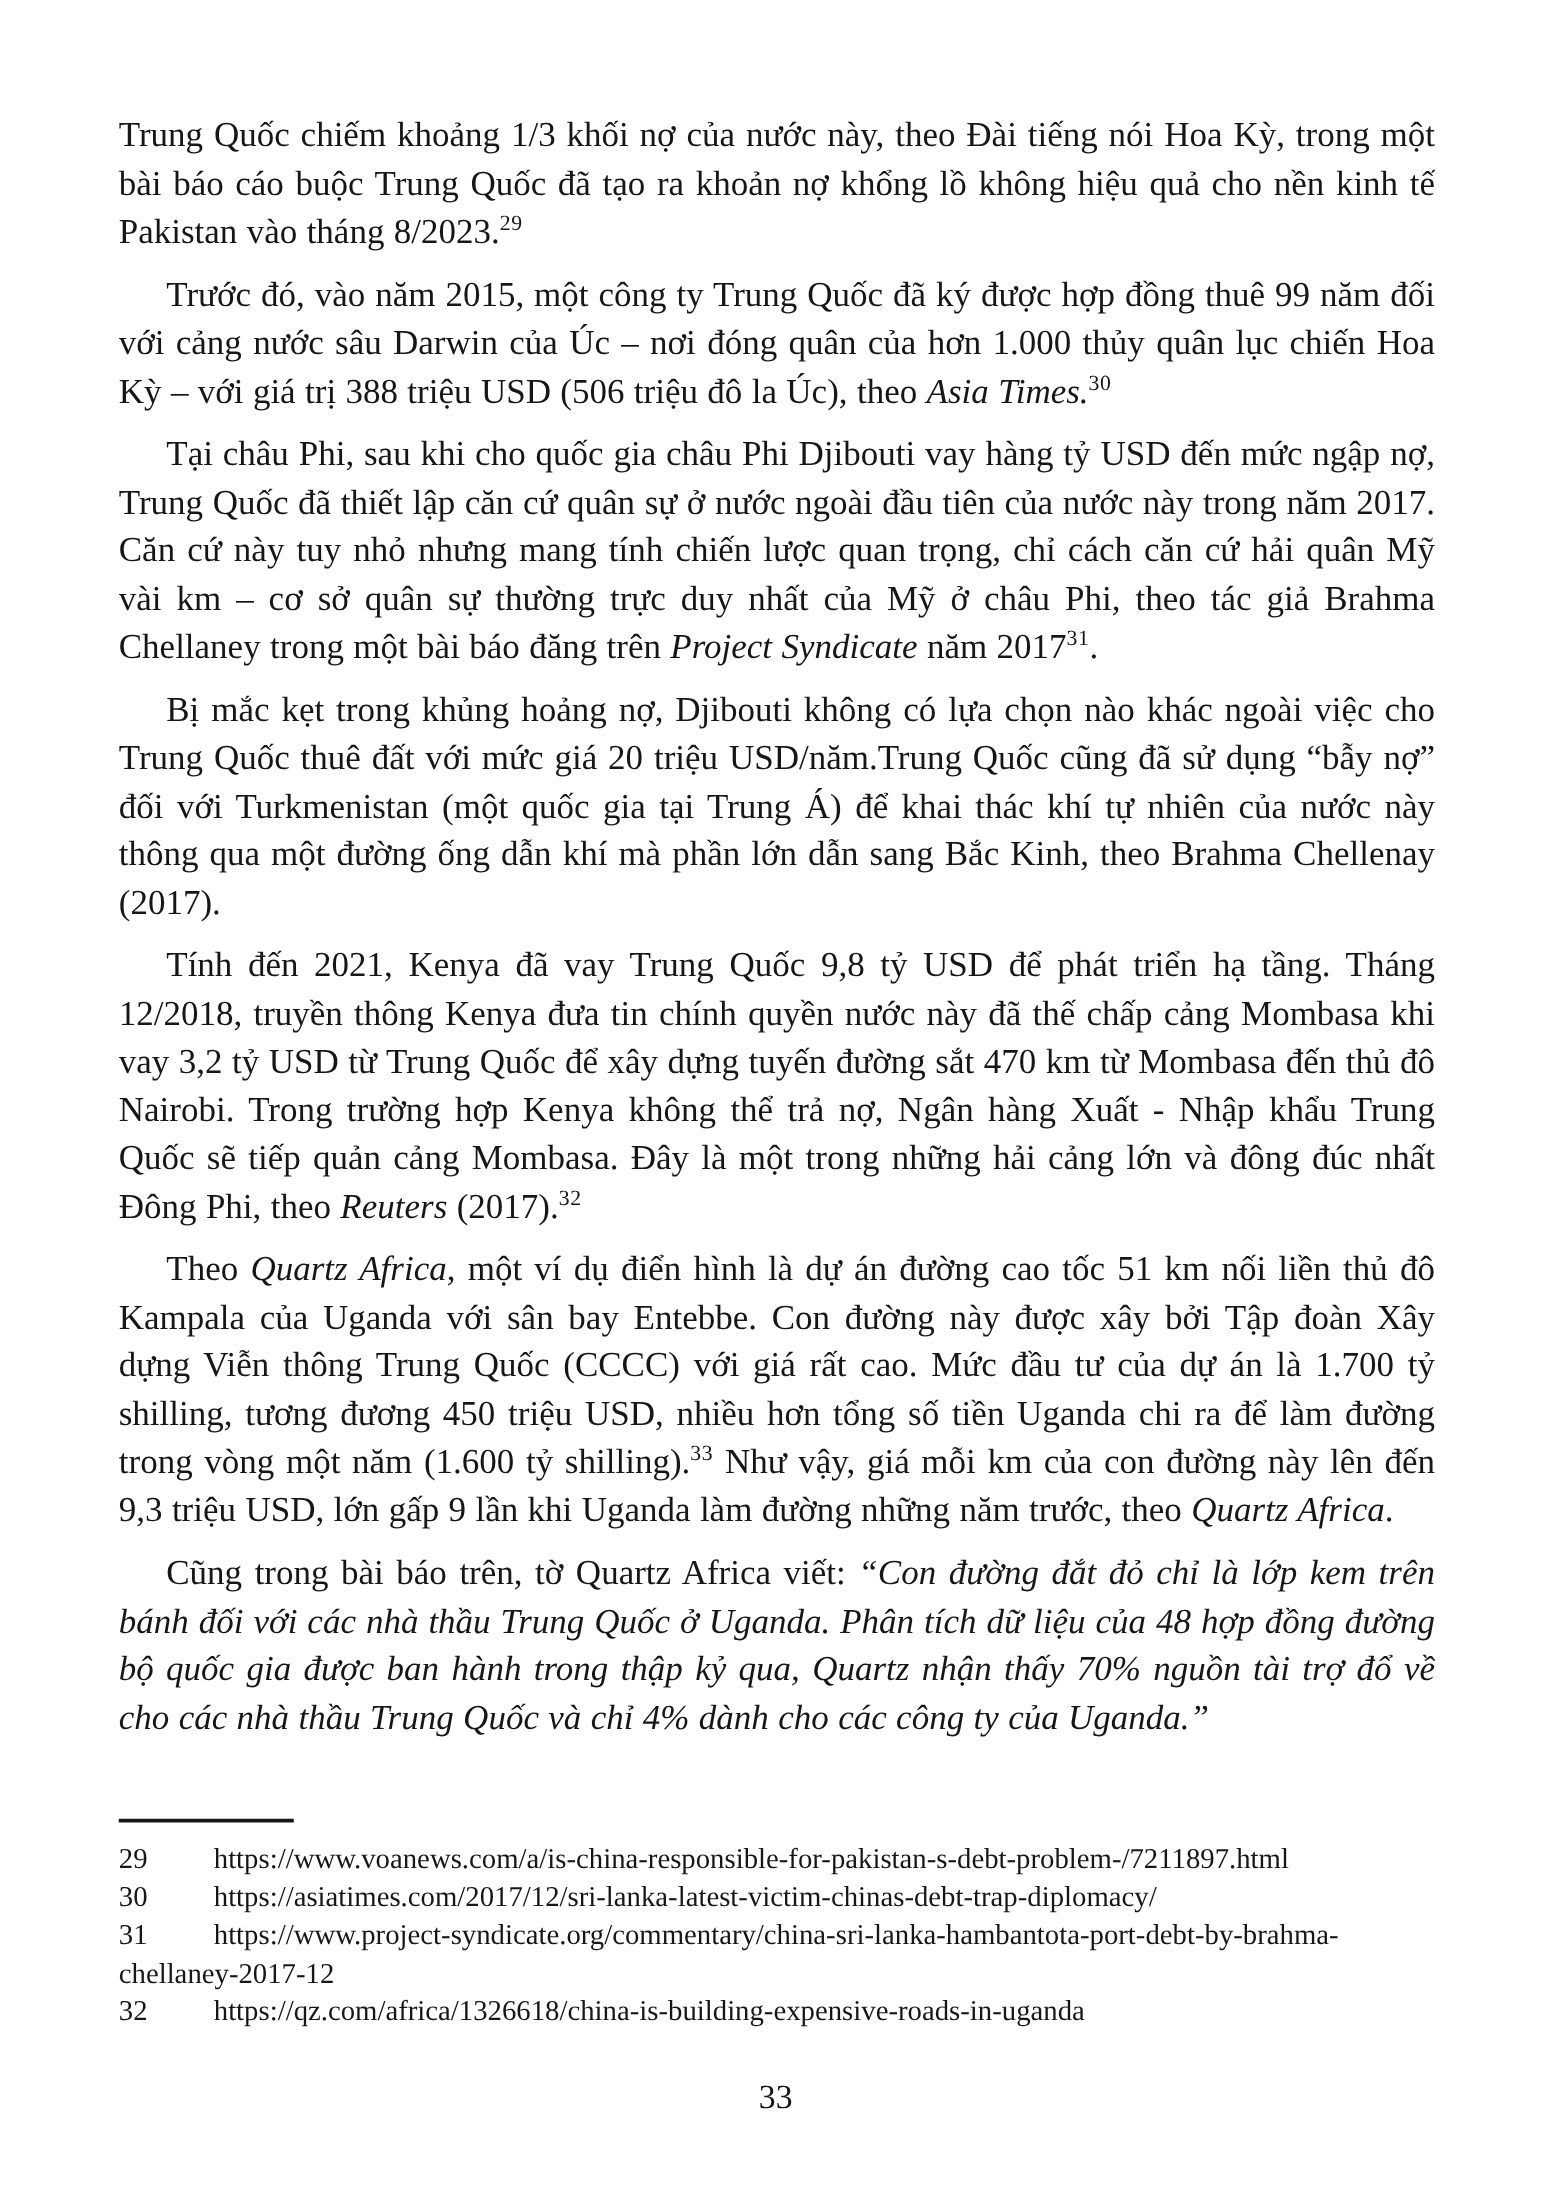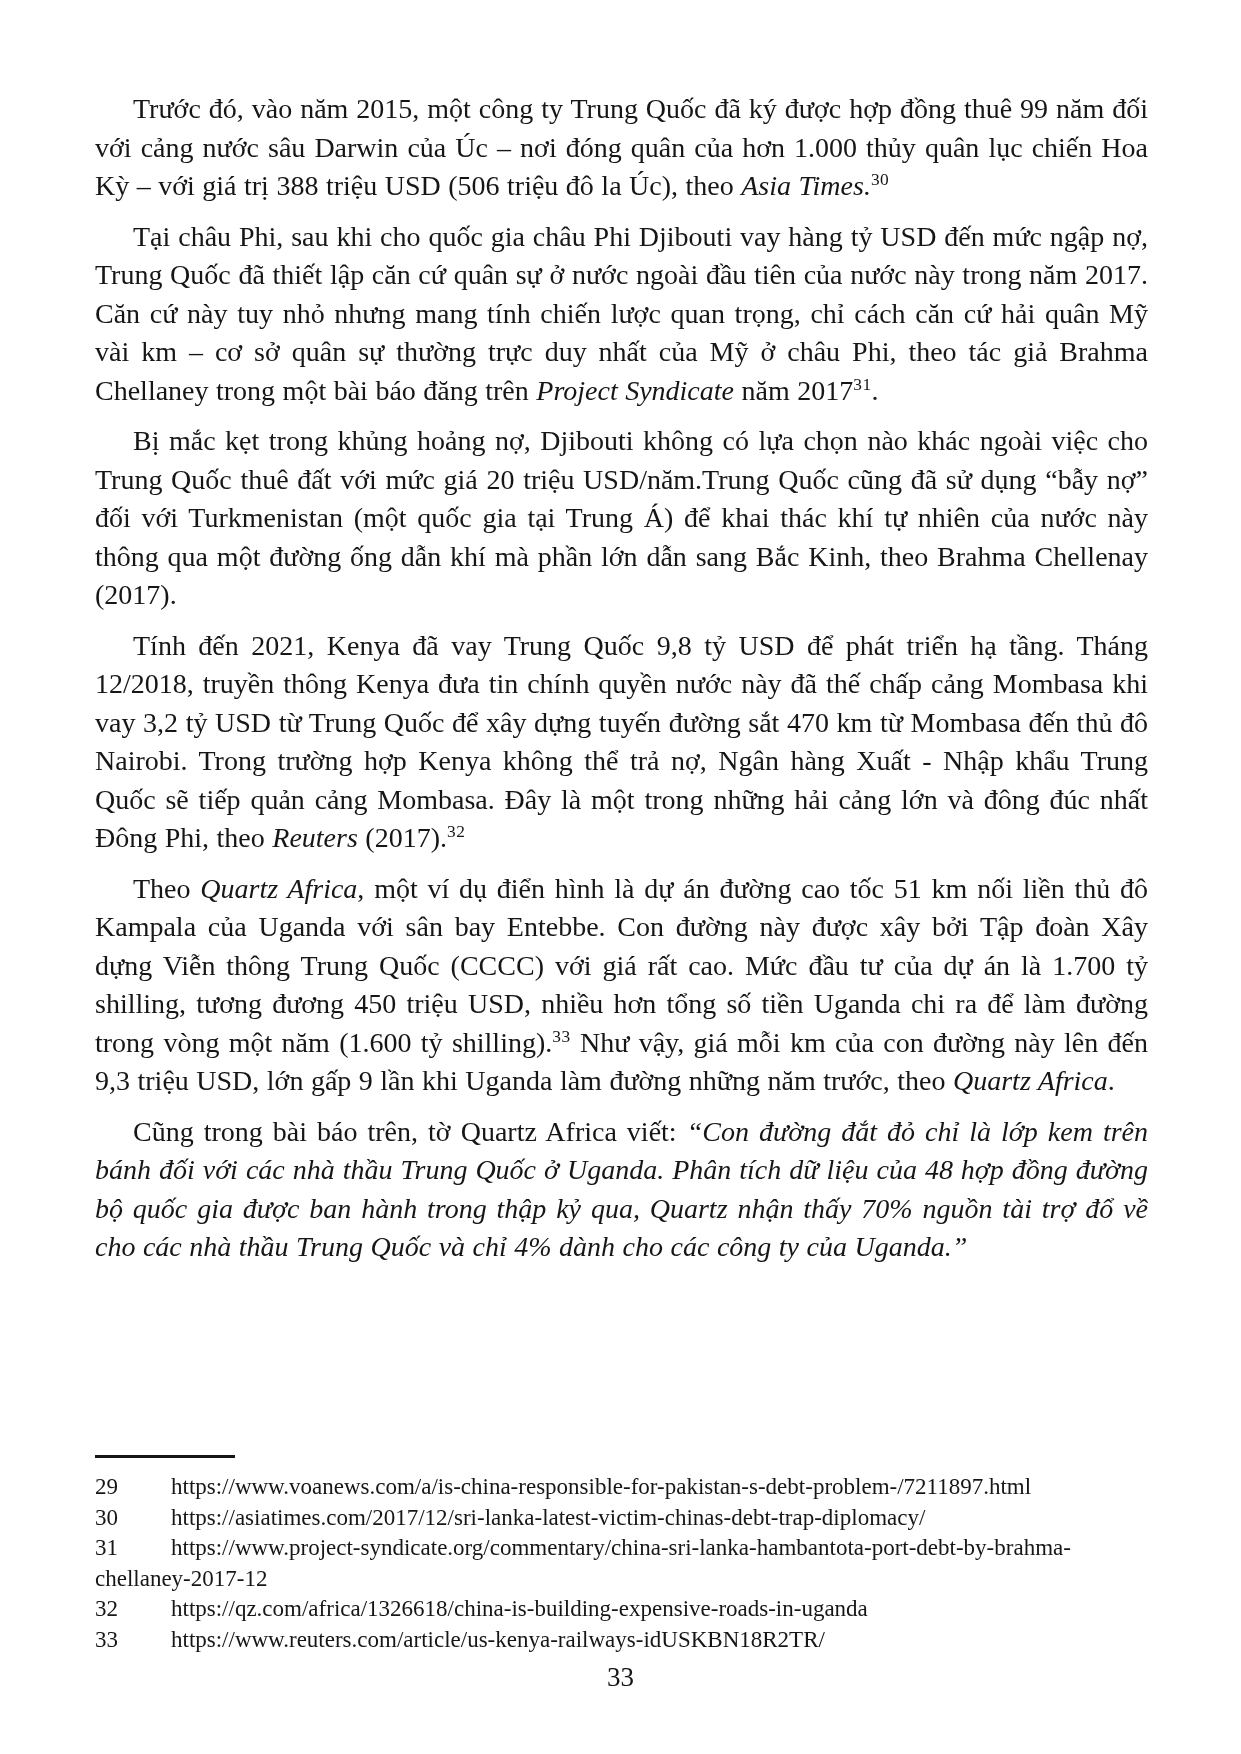--- a/index.html
+++ b/index.html
@@ -75,34 +75,34 @@
     font-size: 27px;
     color: #161616;
   }
 </style>
 </head>
 <body>
 
 <div class="page">
 
   <div class="body-text" id="paragraphs">
+      <p class="para"><span>Trung Quốc chiếm khoảng 1/3 khối nợ của nước này, theo Đài tiếng nói Hoa Kỳ, trong một bài báo cáo buộc Trung Quốc đã tạo ra khoản nợ khổng lồ không hiệu quả cho nền kinh tế Pakistan vào tháng 8/2023.</span><sup>29</sup></p>
       <p class="para indent"><span>Trước đó, vào năm 2015, một công ty Trung Quốc đã ký được hợp đồng thuê 99 năm đối với cảng nước sâu Darwin của Úc – nơi đóng quân của hơn 1.000 thủy quân lục chiến Hoa Kỳ – với giá trị 388 triệu USD (506 triệu đô la Úc), theo </span><em>Asia Times.</em><sup>30</sup></p>
       <p class="para indent"><span>Tại châu Phi, sau khi cho quốc gia châu Phi Djibouti vay hàng tỷ USD đến mức ngập nợ, Trung Quốc đã thiết lập căn cứ quân sự ở nước ngoài đầu tiên của nước này trong năm 2017. Căn cứ này tuy nhỏ nhưng mang tính chiến lược quan trọng, chỉ cách căn cứ hải quân Mỹ vài km – cơ sở quân sự thường trực duy nhất của Mỹ ở châu Phi, theo tác giả Brahma Chellaney trong một bài báo đăng trên </span><em>Project Syndicate</em><span> năm 2017</span><sup>31</sup><span>.</span></p>
       <p class="para indent"><span>Bị mắc kẹt trong khủng hoảng nợ, Djibouti không có lựa chọn nào khác ngoài việc cho Trung Quốc thuê đất với mức giá 20 triệu USD/năm.Trung Quốc cũng đã sử dụng “bẫy nợ” đối với Turkmenistan (một quốc gia tại Trung Á) để khai thác khí tự nhiên của nước này thông qua một đường ống dẫn khí mà phần lớn dẫn sang Bắc Kinh, theo Brahma Chellenay (2017).</span></p>
       <p class="para indent"><span>Tính đến 2021, Kenya đã vay Trung Quốc 9,8 tỷ USD để phát triển hạ tầng. Tháng 12/2018, truyền thông Kenya đưa tin chính quyền nước này đã thế chấp cảng Mombasa khi vay 3,2 tỷ USD từ Trung Quốc để xây dựng tuyến đường sắt 470 km từ Mombasa đến thủ đô Nairobi. Trong trường hợp Kenya không thể trả nợ, Ngân hàng Xuất - Nhập khẩu Trung Quốc sẽ tiếp quản cảng Mombasa. Đây là một trong những hải cảng lớn và đông đúc nhất Đông Phi, theo </span><em>Reuters</em><span> (2017).</span><sup>32</sup></p>
       <p class="para indent"><span>Theo </span><em>Quartz Africa</em><span>, một ví dụ điển hình là dự án đường cao tốc 51 km nối liền thủ đô Kampala của Uganda với sân bay Entebbe. Con đường này được xây bởi Tập đoàn Xây dựng Viễn thông Trung Quốc (CCCC) với giá rất cao. Mức đầu tư của dự án là 1.700 tỷ shilling, tương đương 450 triệu USD, nhiều hơn tổng số tiền Uganda chi ra để làm đường trong vòng một năm (1.600 tỷ shilling).</span><sup>33</sup><span> Như vậy, giá mỗi km của con đường này lên đến 9,3 triệu USD, lớn gấp 9 lần khi Uganda làm đường những năm trước, theo </span><em>Quartz Africa</em><span>.</span></p>
       <p class="para indent"><span>Cũng trong bài báo trên, tờ Quartz Africa viết: </span><em>“Con đường đắt đỏ chỉ là lớp kem trên bánh đối với các nhà thầu Trung Quốc ở Uganda. Phân tích dữ liệu của 48 hợp đồng đường bộ quốc gia được ban hành trong thập kỷ qua, Quartz nhận thấy 70% nguồn tài trợ đổ về cho các nhà thầu Trung Quốc và chỉ 4% dành cho các công ty của Uganda.”</em></p>
     </div>
 
   <div class="footnote-area">
     <div class="footnote-rule"></div>
     <div id="footnotes">
         <p class="footnote"><span class="fn-num">29</span><span class="fn-text">https://www.voanews.com/a/is-china-responsible-for-pakistan-s-debt-problem-/7211897.html</span></p>
         <p class="footnote"><span class="fn-num">30</span><span class="fn-text">https://asiatimes.com/2017/12/sri-lanka-latest-victim-chinas-debt-trap-diplomacy/</span></p>
         <p class="footnote"><span class="fn-num">31</span><span class="fn-text">https://www.project-syndicate.org/commentary/china-sri-lanka-hambantota-port-debt-by-brahma-chellaney-2017-12</span></p>
         <p class="footnote"><span class="fn-num">32</span><span class="fn-text">https://qz.com/africa/1326618/china-is-building-expensive-roads-in-uganda</span></p>
-        <p class="footnote"><span class="fn-num">33</span><span class="fn-text">https://www.reuters.com/article/us-kenya-railways-idUSKBN18R2TR/</span></p>
       </div>
   </div>
 
   <div class="page-number">33</div>
 
 </div>
 
 </body></html>

